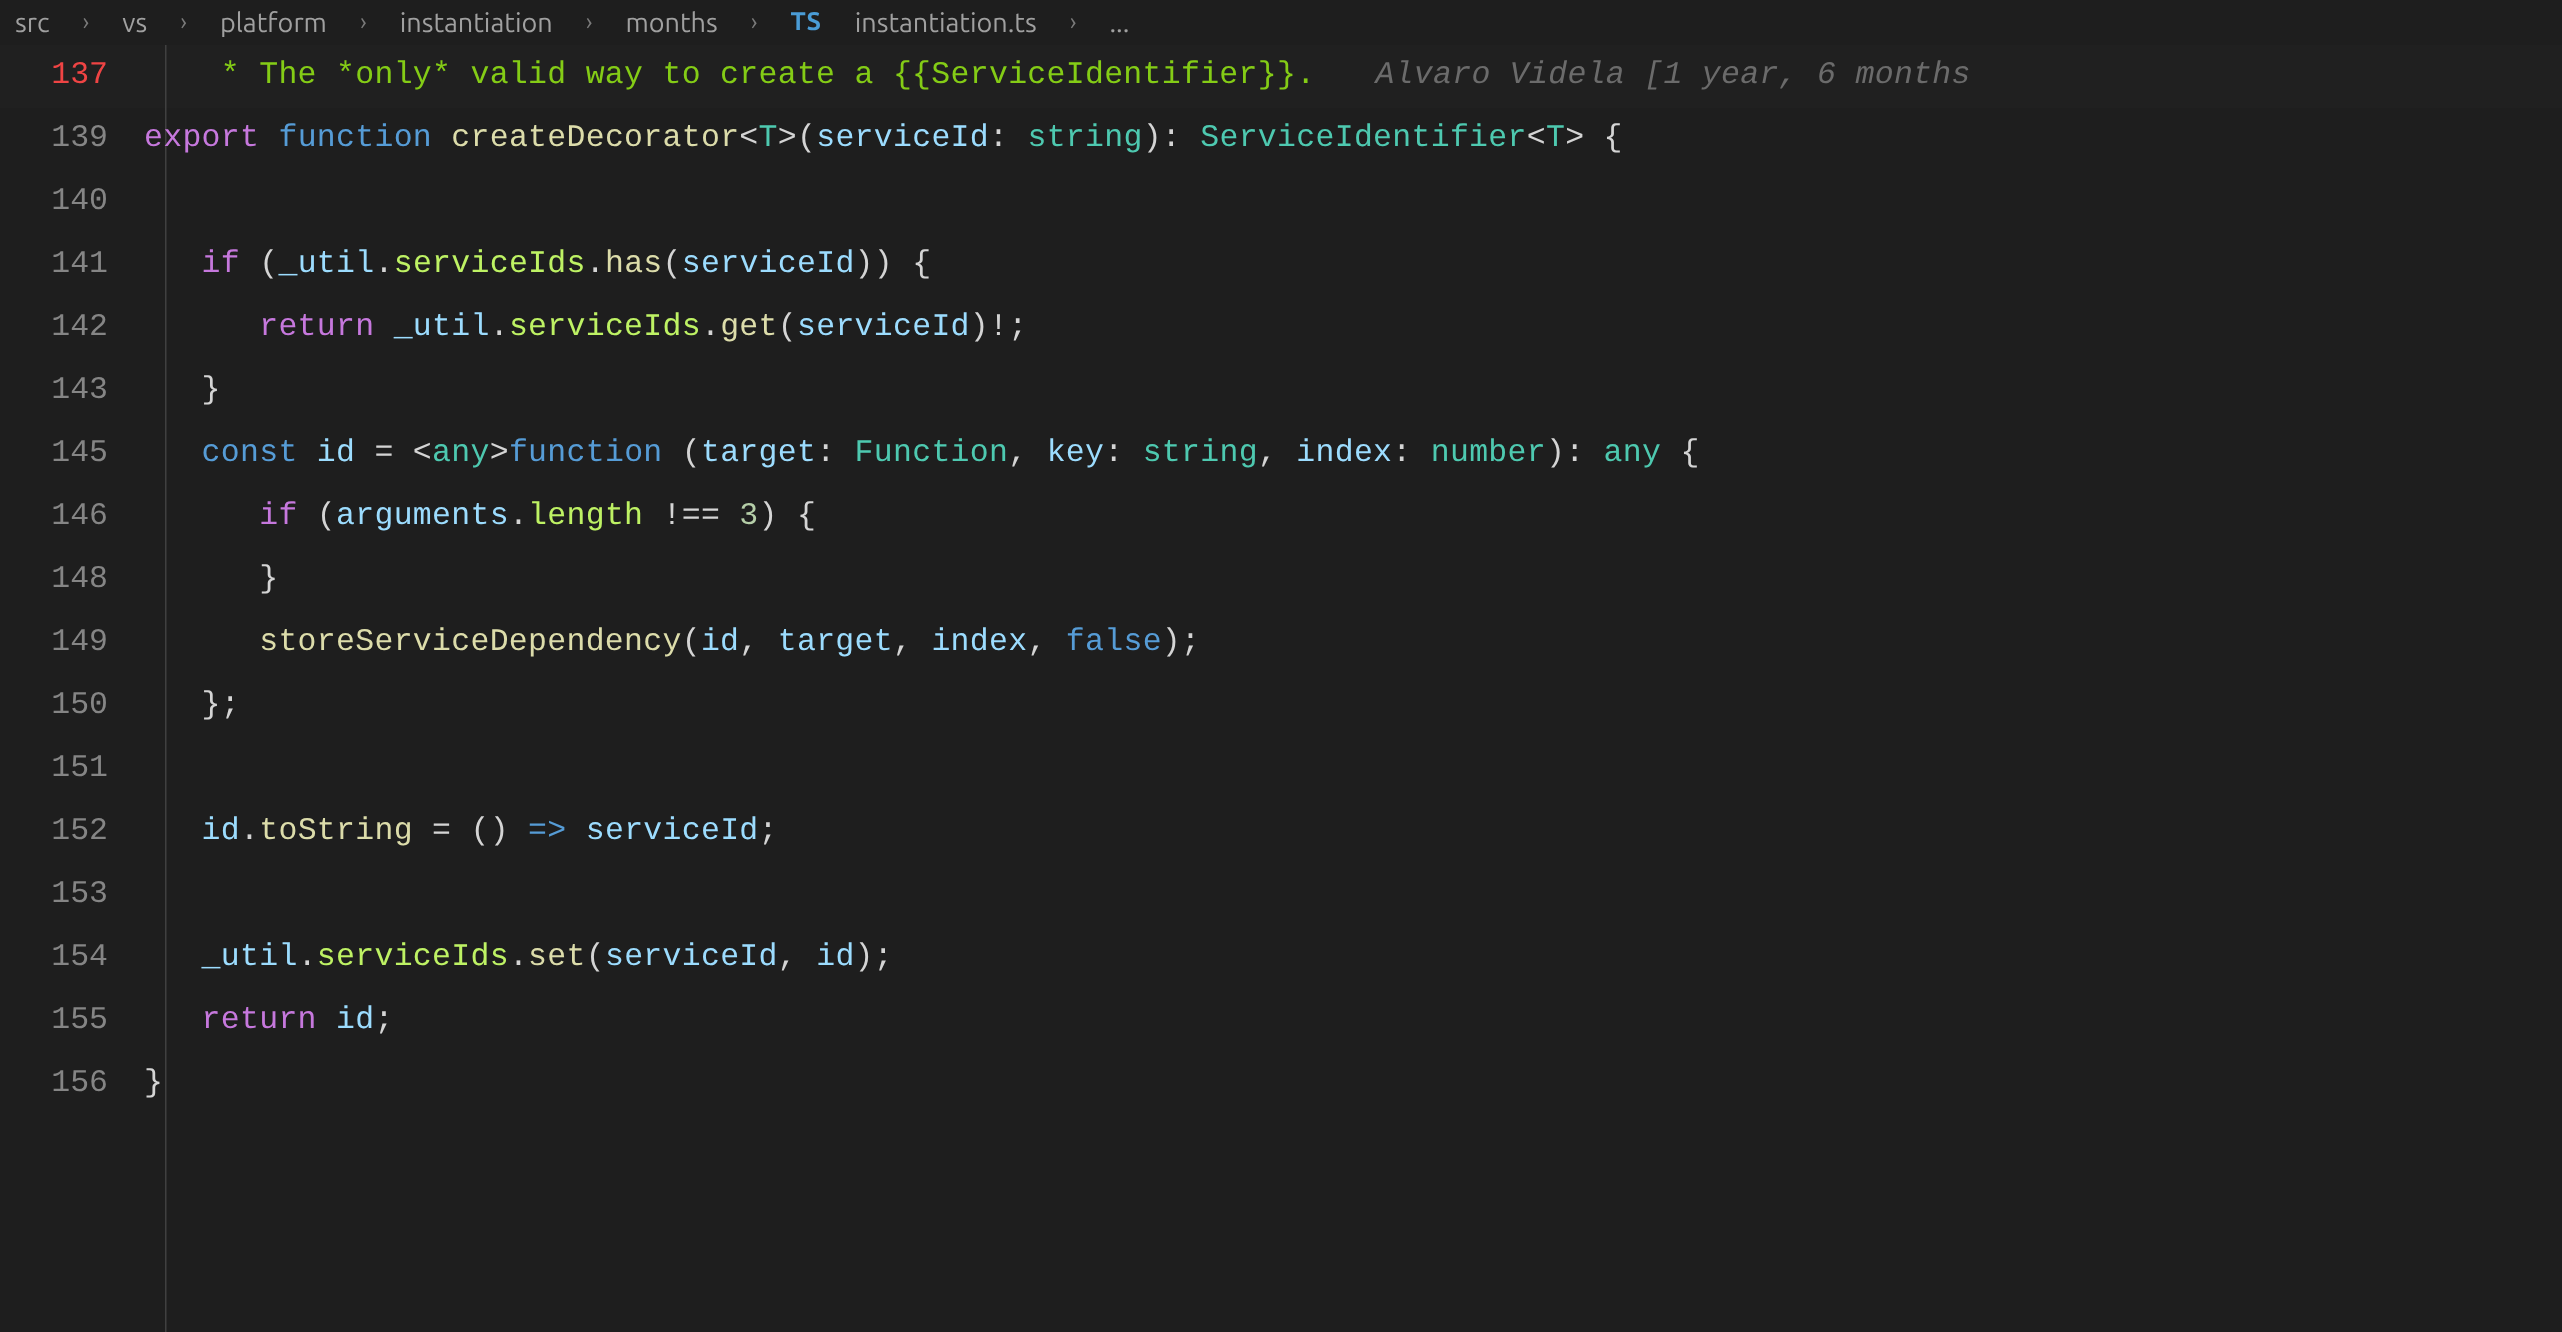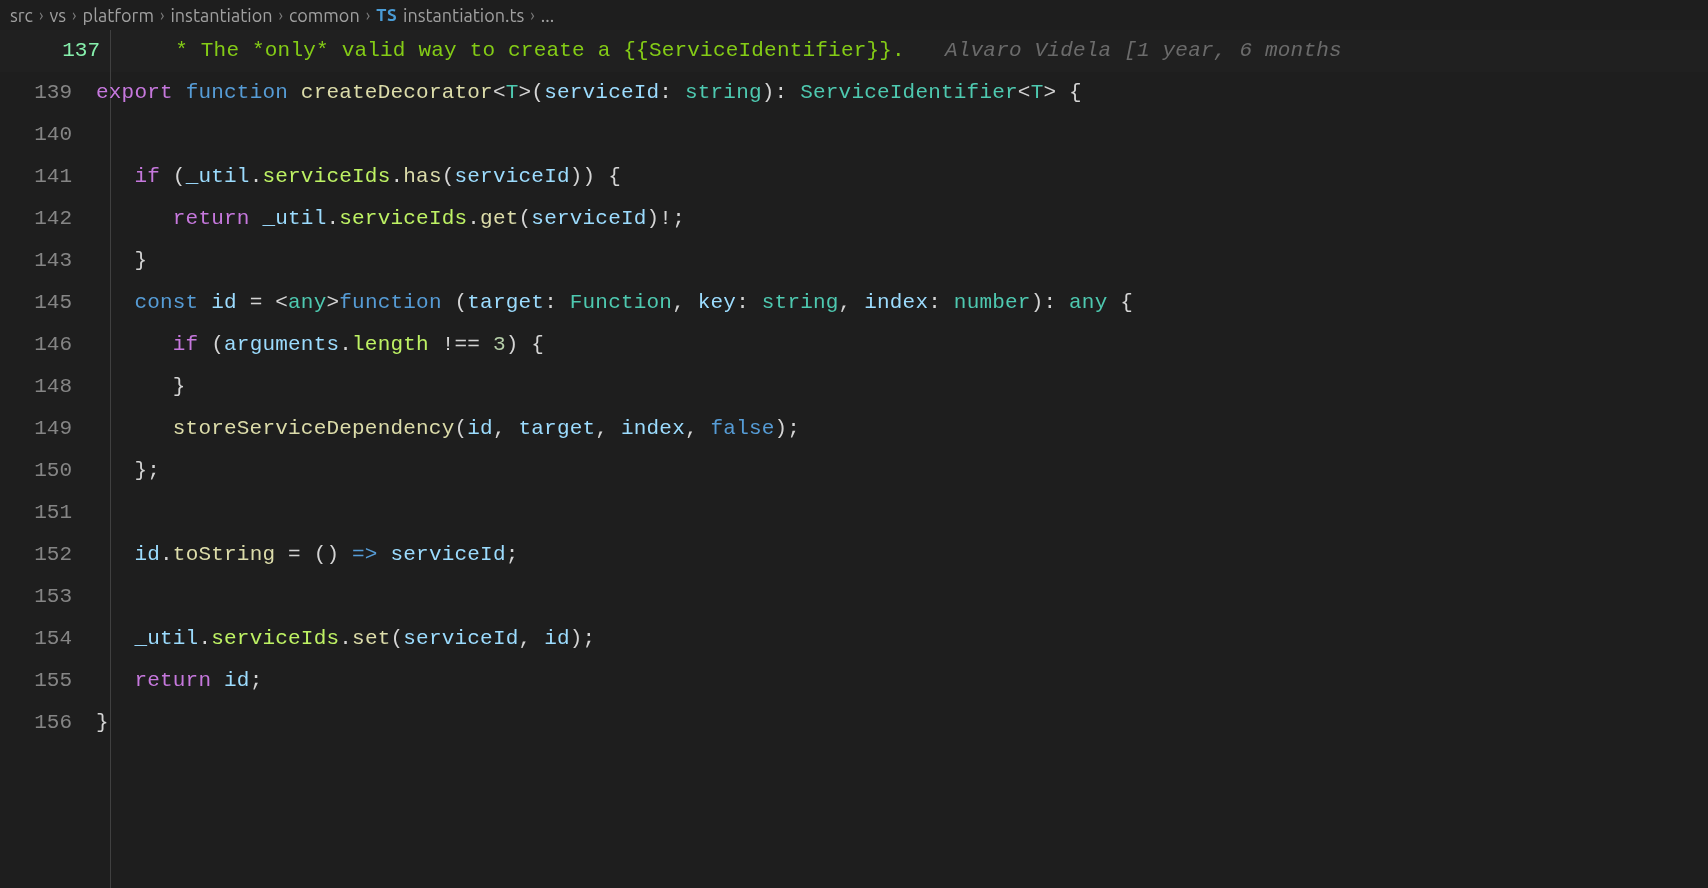--- a/index.html
+++ b/index.html
@@ -14,21 +14,21 @@
   }
   .breadcrumbs {
     height: 30px;
     display: flex;
     align-items: center;
     padding: 0 10px;
     background: #1e1e1e;
     color: #a0a0a0;
     font-family: -apple-system, "Segoe UI", Ubuntu, sans-serif;
     font-size: 18px;
-    gap: 6px;
+    gap: 22px;
     border-bottom: 1px solid #1e1e1e;
   }
   .breadcrumbs .sep {
     color: #7a7a7a;
     font-size: 16px;
   }
   .breadcrumbs .ts-badge {
     color: #4a9cd6;
     font-weight: 700;
     font-size: 17px;
@@ -49,21 +49,21 @@
   }
   .line.current { background: #2a2a2a22; }
   .gutter {
     width: 96px;
     text-align: right;
     padding-right: 24px;
     color: #858585;
     user-select: none;
     flex: 0 0 96px;
   }
-  .line.current .gutter { color: #86efac; margin-left: 28px; }
+  .line.current .gutter { color: #ef4444; }
   .code {
     flex: 1 1 auto;
     position: relative;
     letter-spacing: 0.2px;
   }
   
   .guides { position: absolute; top: 0; left: 96px; bottom: 0; pointer-events: none; }
   .guide { position: absolute; top: 0; bottom: 0; width: 1px; background: #404040; }
 
   
@@ -90,21 +90,21 @@
 
 <div class="breadcrumbs">
   <span class="crumb">src</span>
   <span class="sep">›</span>
   <span class="crumb">vs</span>
   <span class="sep">›</span>
   <span class="crumb">platform</span>
   <span class="sep">›</span>
   <span class="crumb">instantiation</span>
   <span class="sep">›</span>
-  <span class="crumb">common</span>
+  <span class="crumb">months</span>
   <span class="sep">›</span>
   <span class="ts-badge">TS</span>
   <span class="crumb">instantiation.ts</span>
   <span class="sep">›</span>
   <span class="crumb">...</span>
 </div>
 
 <div class="editor" id="editor">
   <div class="guides">
     <div class="guide" style="left: 14px;"></div>

